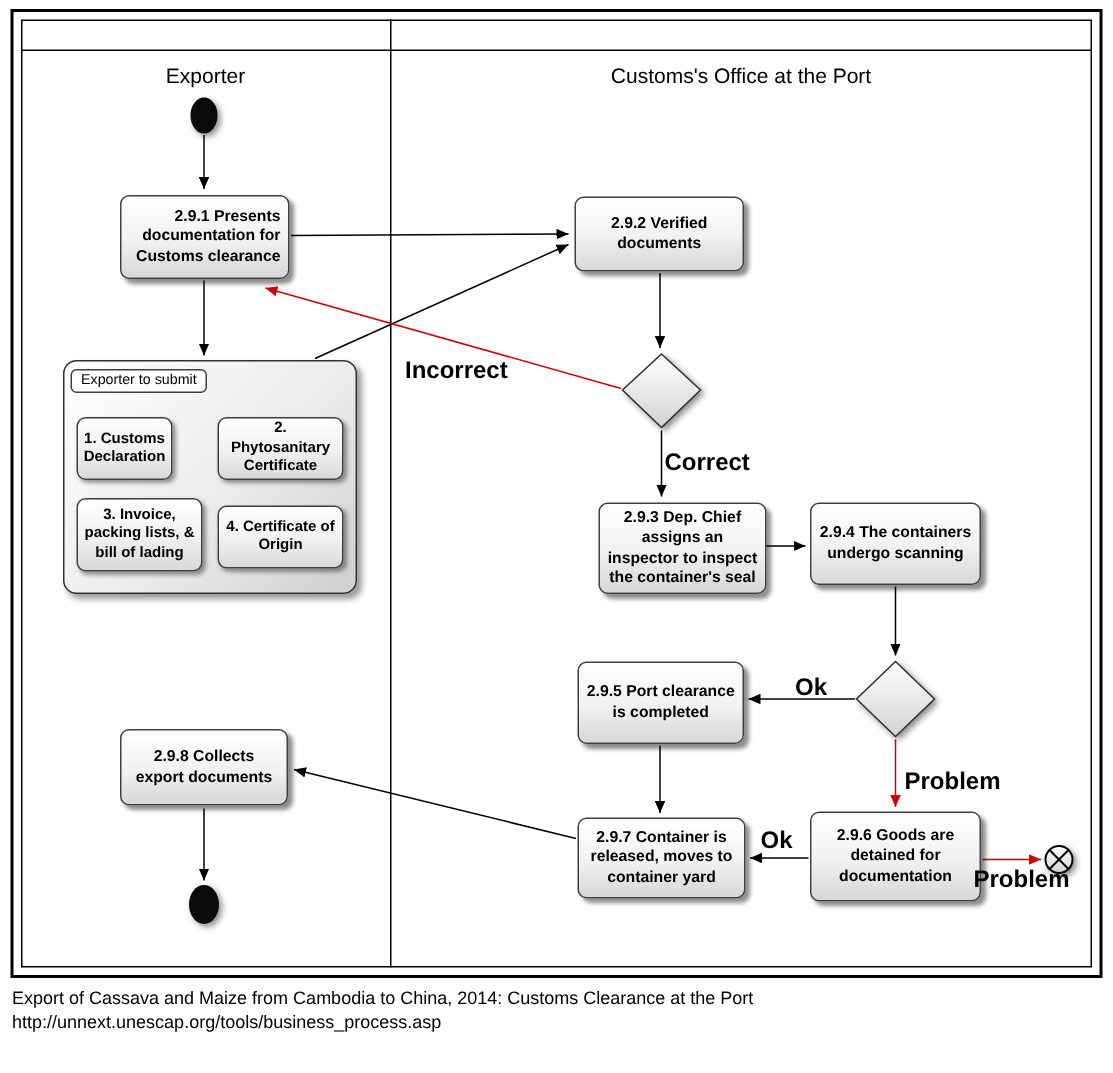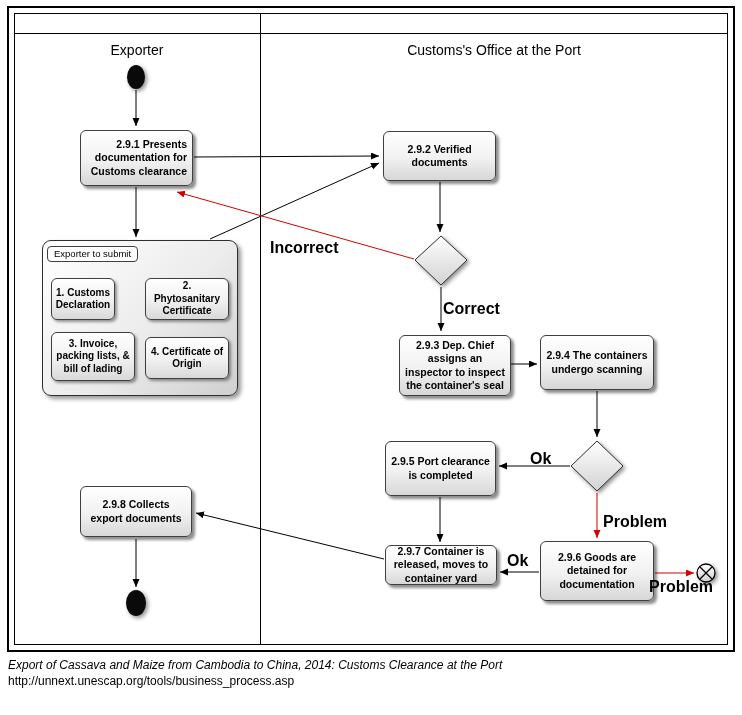--- a/index.html
+++ b/index.html
@@ -112,21 +112,21 @@
     width: 742px; height: 715px;
     z-index: 2;
   }
   .shape-shadow { filter: drop-shadow(2px 2px 2px rgba(0,0,0,0.45)); }
   .caption {
     position: absolute;
     left: 8px;
     font-size: 12px;
     z-index: 5;
   }
-  .caption.l1 { top: 658px; font-style: italic; }
+  .caption.l1 { top: 658px; }
   .caption.l2 { top: 674px; }
 </style>
 </head>
 <body>
 
 <div class="page">
 
   <div class="outer-frame"></div>
   <div class="inner-frame"></div>
   <div class="lane-divider"></div>
@@ -176,21 +176,21 @@
       <line x1="712" y1="567" x2="700" y2="579" stroke="#000" stroke-width="1.3"></line>
     </g>
   </svg>
 
   <div class="node" style="left:80px; top:130px; width:113px; height:56px;text-align:right;">2.9.1 Presents documentation for Customs clearance</div>
   <div class="node" style="left:383px; top:131px; width:113px; height:50px;">2.9.2 Verified documents</div>
   <div class="node" style="left:385px; top:335px; width:112px; height:61px;margin-left:14px;">2.9.3 Dep. Chief assigns an inspector to inspect the container's seal</div>
   <div class="node" style="left:540px; top:335px; width:114px; height:55px;">2.9.4 The containers undergo scanning</div>
   <div class="node" style="left:385px; top:441px; width:111px; height:55px;">2.9.5 Port clearance is completed</div>
   <div class="node" style="left:540px; top:541px; width:114px; height:60px;">2.9.6 Goods are detained for documentation</div>
-  <div class="node" style="left:385px; top:545px; width:112px; height:40px;">2.9.7 Container is released, moves to container yard</div>
+  <div class="node" style="left:385px; top:545px; width:112px; height:54px;">2.9.7 Container is released, moves to container yard</div>
   <div class="node" style="left:80px; top:486px; width:112px; height:51px;">2.9.8 Collects export documents</div>
 
   <div class="group-box">
     <div class="group-title">Exporter to submit</div>
     <div class="doc-item" style="left:8px; top:37px; width:64px; height:42px;">1. Customs Declaration</div>
     <div class="doc-item" style="left:102px; top:37px; width:84px; height:42px;">2. Phytosanitary Certificate</div>
     <div class="doc-item" style="left:8px; top:91px; width:84px; height:49px;">3. Invoice, packing lists, &amp; bill of lading</div>
     <div class="doc-item" style="left:102px; top:96px; width:84px; height:42px;">4. Certificate of Origin</div>
   </div>
 

